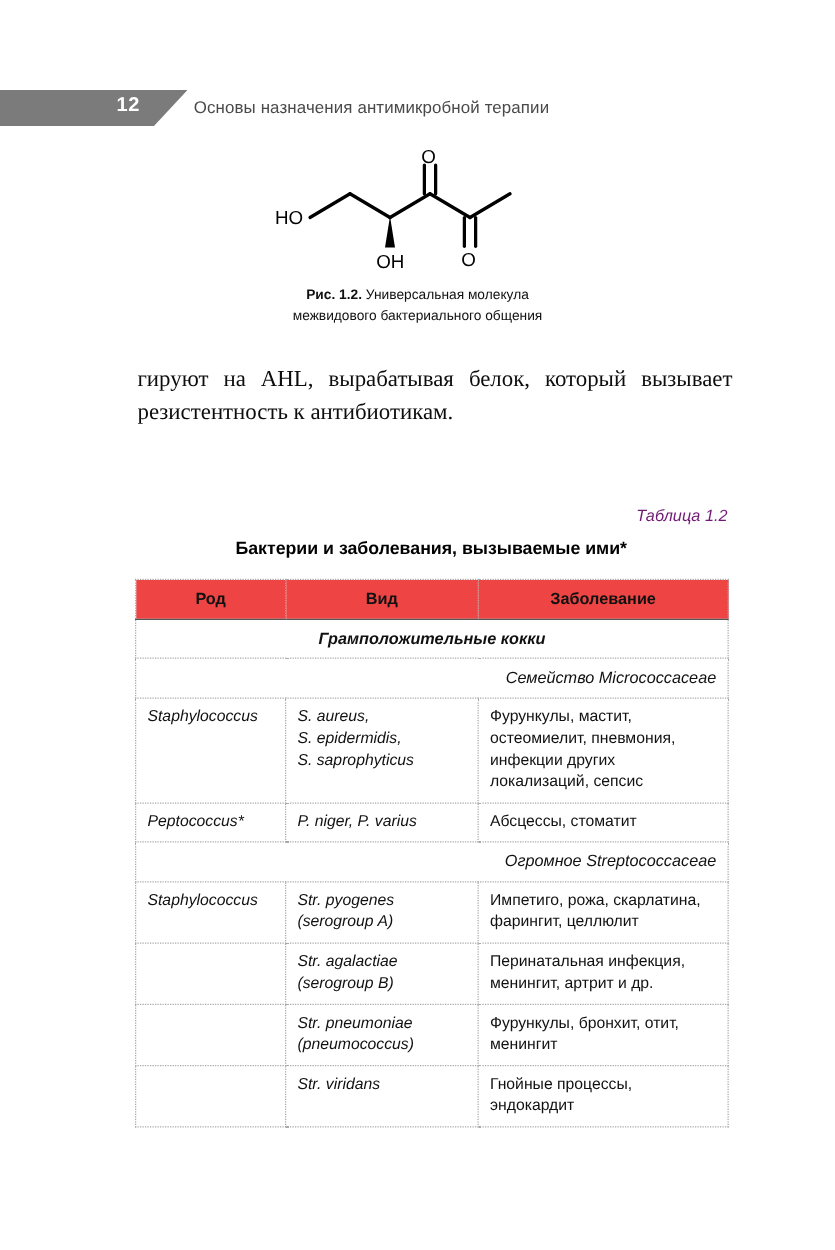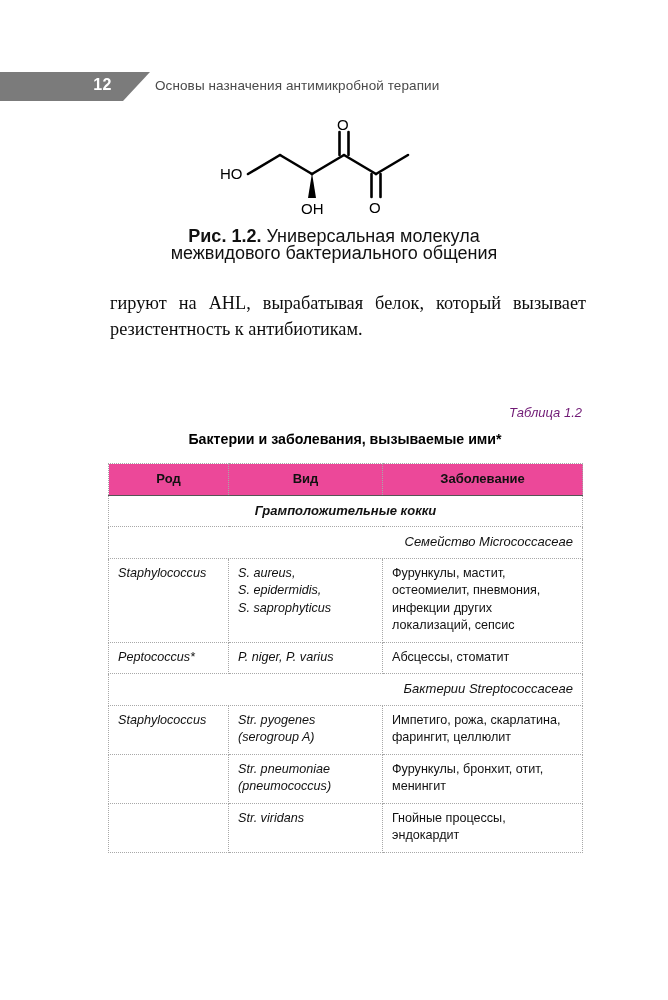--- a/index.html
+++ b/index.html
@@ -66,21 +66,21 @@
   }
   .figure-svg-wrap {
     width: 668px;
     display: flex;
     justify-content: center;
   }
   .figure-caption {
     margin-top: 10px;
     text-align: center;
     font-family: "Liberation Sans", sans-serif;
-    font-size: 18px;
+    font-size: 11px;
     line-height: 17px;
     color: #111;
   }
   .figure-caption b { font-weight: bold; }
 
   
   .bodytext {
     position: absolute;
     left: 110px;
     top: 290px;
@@ -129,21 +129,21 @@
     color: #111;
     table-layout: fixed;
   }
   table.btable td, table.btable th {
     border: 1px dotted #a8a8a8;
     padding: 6px 9px 7px 9px;
     vertical-align: top;
     line-height: 17.5px;
   }
   table.btable th {
-    background: #ec4899;
+    background: #ef4444;
     text-align: center;
     font-weight: bold;
     font-size: 13px;
     padding: 6px 4px 7px 4px;
     border-bottom: 1px solid #555;
     vertical-align: middle;
   }
   td.c-genus { width: 120px; }
   td.c-species { width: 154px; }
 
@@ -250,30 +250,36 @@
       <td>Фурункулы, мастит, остеомиелит, пневмония, инфекции других локализаций, сепсис</td>
     </tr>
 
     <tr>
       <td class="c-genus ital">Peptococcus*</td>
       <td class="c-species ital">P. niger, P. varius</td>
       <td>Абсцессы, стоматит</td>
     </tr>
 
     <tr>
-      <td class="r-family" colspan="3">Бактерии Streptococcaceae</td>
+      <td class="r-family" colspan="3">Огромное Streptococcaceae</td>
     </tr>
 
     <tr>
       <td class="c-genus ital blankcell-first">Staphylococcus</td>
       <td class="c-species ital" style="white-space:pre-line">Str. pyogenes
 (serogroup A)</td>
       <td>Импетиго, рожа, скарлатина, фарингит, целлюлит</td>
     </tr>
 
+    <tr>
+      <td class="c-genus ital blankcell"></td>
+      <td class="c-species ital" style="white-space:pre-line">Str. agalactiae
+(serogroup B)</td>
+      <td>Перинатальная инфекция, менингит, артрит и др.</td>
+    </tr>
 
     <tr>
       <td class="c-genus ital blankcell"></td>
       <td class="c-species ital" style="white-space:pre-line">Str. pneumoniae
 (pneumococcus)</td>
       <td>Фурункулы, бронхит, отит, менингит</td>
     </tr>
 
     <tr>
       <td class="c-genus ital blankcell-last"></td>

